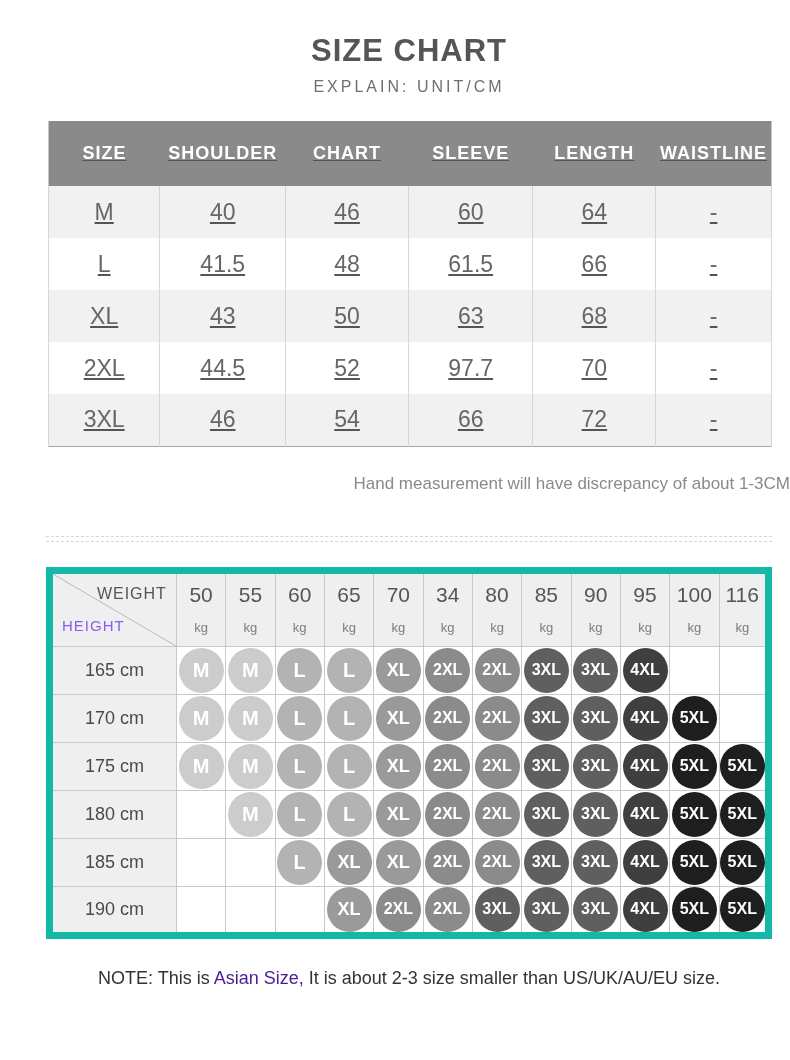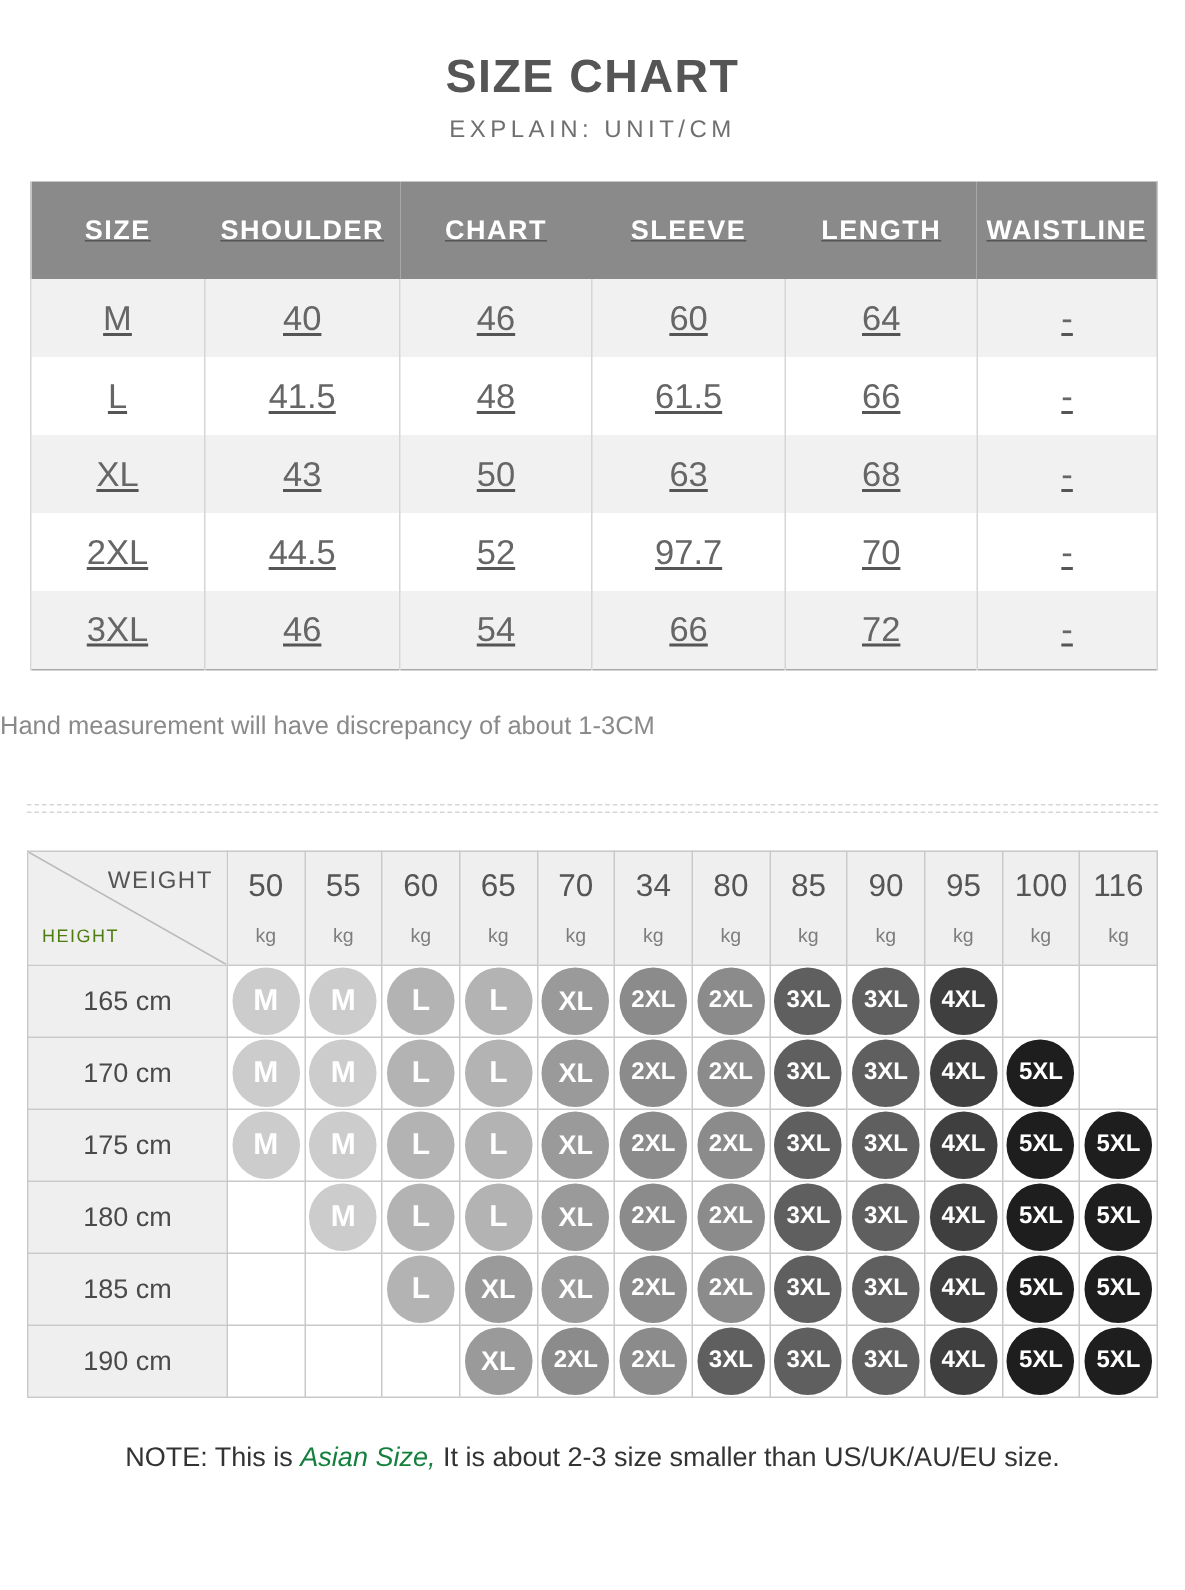--- a/index.html
+++ b/index.html
@@ -2,21 +2,21 @@
 <html><head>
 <meta charset="utf-8">
 <style>
   * { margin:0; padding:0; box-sizing:border-box; }
   html,body { background:#fff; }
   body {
     width:790px; height:1060px;
     font-family:"Liberation Sans", sans-serif;
     color:#555; overflow:hidden;
   }
-  .page { width:790px; height:1060px; position:relative; }
+  .page { width:790px; height:1060px; position:relative;padding-left:28px; }
 
   
   .main-title {
     padding-top:33px; text-align:center;
     font-size:31px; font-weight:bold; letter-spacing:1px; color:#555;
   }
   .subtitle {
     margin-top:9px; text-align:center;
     font-size:16px; letter-spacing:3px; color:#6f6f6f;
   }
@@ -30,43 +30,43 @@
     font-size:18px; letter-spacing:1px; height:65px; text-align:center;
   }
   .size-table tbody td {
     height:52px; text-align:center; font-size:23px; color:#666;
     border-left:1px solid #d6d6d6; border-right:1px solid #d6d6d6;
   }
   .size-table tbody tr.alt { background:#f1f1f1; }
   .size-table .c0{width:15.4%}.size-table .c1{width:17.4%}.size-table .c2{width:17%}
   .size-table .c3{width:17.2%}.size-table .c4{width:17%}.size-table .c5{width:16%}
 
-  .disclaimer { margin-top:27px; text-align:left; font-size:17px; color:#8a8a8a; }
+  .disclaimer { margin-top:27px; text-align:right; font-size:17px; color:#8a8a8a; }
 
   
   .divider { margin:42px 18px 0 18px; }
   .divider .dash-line { border-top:1px dashed #d5d5d5; height:0; }
   .divider .dash-line + .dash-line { margin-top:4px; }
 
   .ref-title {
     margin-top:29px; text-align:center;
     font-size:29px; font-weight:bold; letter-spacing:1px; color:#585858;
   }
 
   
   .t2-wrap { margin:25px 18px 0 18px; }
-  .ref-table { table-layout:fixed; border:1px solid #14b8a6; }
+  .ref-table { table-layout:fixed; border:7px solid #14b8a6; }
   .ref-table td, .ref-table th { border:1px solid #c9c9c9; text-align:center; vertical-align:middle; padding:0; }
   .ref-table .head-row { height:76px; }
   .ref-table .data-row { height:48px; }
   .head-bg { background:#efefef; }
   .corner-cell { position:relative; }
   .corner-cell .diag { position:absolute; left:0; top:0; width:100%; height:100%; }
   .corner-weight { position:absolute; top:11px; right:9px; font-size:16px; color:#555; letter-spacing:1px; }
-  .corner-height { position:absolute; bottom:12px; left:9px; font-size:12px; color:#4d7c0f; letter-spacing:1px; }
+  .corner-height { position:absolute; bottom:12px; left:9px; font-size:15px; color:#8b5cf6; letter-spacing:1px; }
   .w-num { font-size:21px; color:#555; line-height:1.15; }
   .w-unit { font-size:13px; color:#7d7d7d; line-height:1.1;margin-top:14px; }
   .h-label { font-size:18px; color:#4a4a4a; }
   .col-h { width:17.65%; }
   .size-circle {
     display:inline-flex; align-items:center; justify-content:center;
     width:45px; height:45px; border-radius:50%;
     color:#fff; font-weight:bold; vertical-align:middle;
   }
 
@@ -297,16 +297,16 @@
             <td><span class="size-circle" style="background: rgb(95, 95, 95); font-size: 16px;">3XL</span></td>
             <td><span class="size-circle" style="background: rgb(63, 63, 63); font-size: 16px;">4XL</span></td>
             <td><span class="size-circle" style="background: rgb(30, 30, 30); font-size: 16px;">5XL</span></td>
             <td><span class="size-circle" style="background: rgb(30, 30, 30); font-size: 16px;">5XL</span></td>
           </tr>
         </tbody>
     </table>
   </div>
 
   <div class="note">
-    <span>NOTE: This is </span><span class="note-red" style="color: #15803d; font-style: italic;">Asian Size,</span><span> It is about 2-3 size smaller than US/UK/AU/EU size.</span>
+    <span>NOTE: This is </span><span class="note-red" style="color: #4c1d95;">Asian Size,</span><span> It is about 2-3 size smaller than US/UK/AU/EU size.</span>
   </div>
 
 </div>
 
 </body></html>

